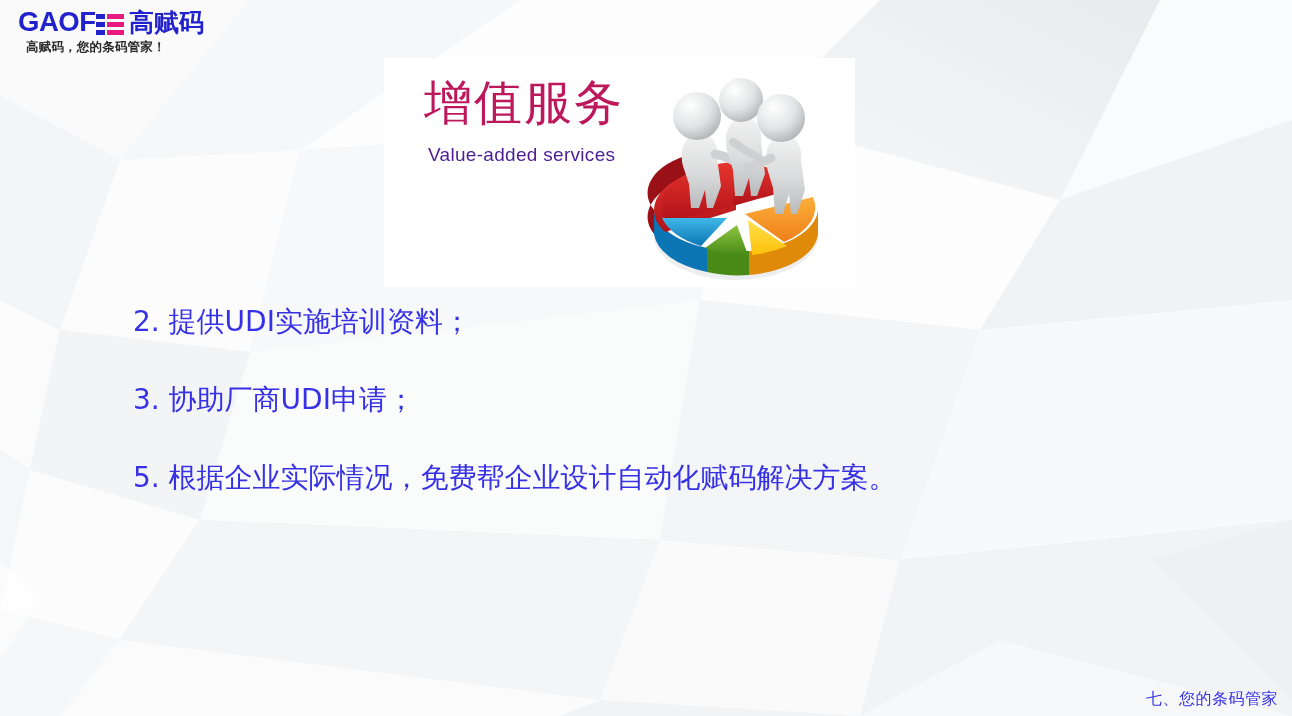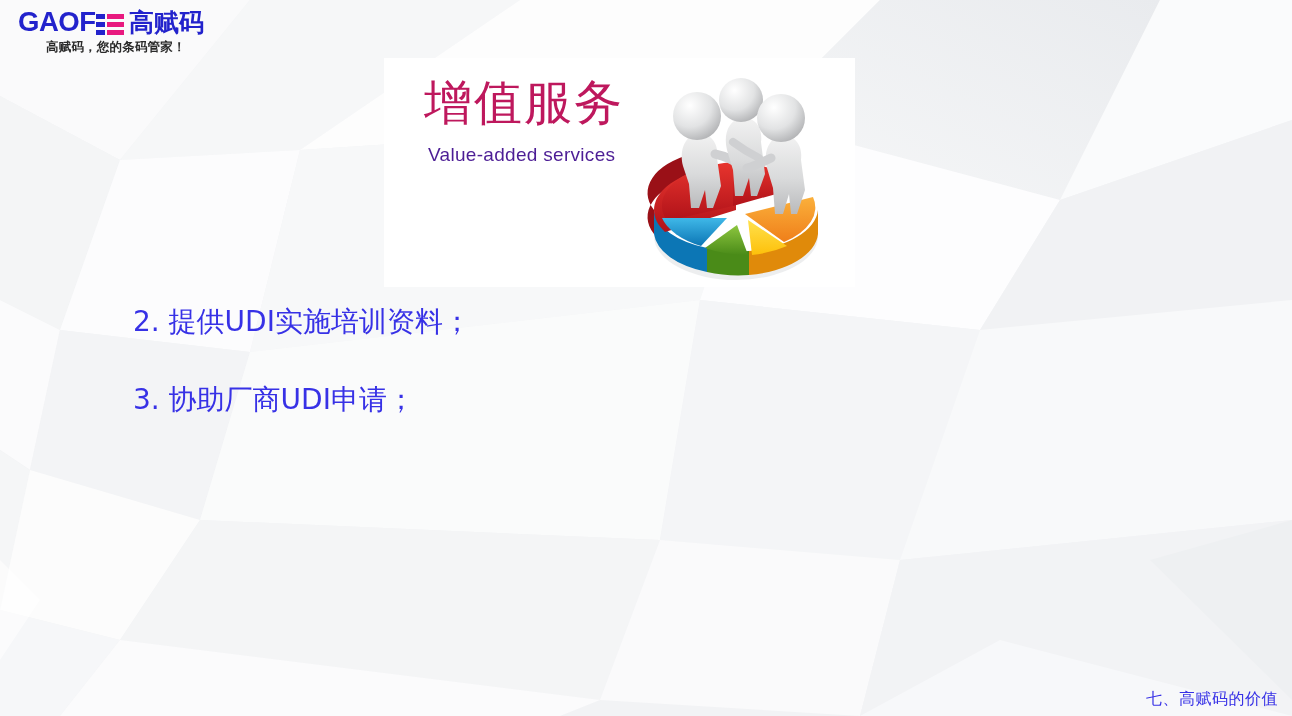--- a/index.html
+++ b/index.html
@@ -83,21 +83,21 @@
     color: #2222cc;
     line-height: 27px;
     margin-left: 2px;
   }
   .logo-tag {
     font-family: "DejaVu Sans", "Liberation Sans", sans-serif;
     font-size: 12.5px;
     font-weight: bold;
     color: #2b2b2b;
     margin-top: 3px;
-    margin-left: 28px;
+    margin-left: 8px;
     letter-spacing: 0.2px;
     white-space: nowrap;
   }
 
   
   .banner {
     position: absolute;
     left: 384px;
     top: 58px;
     width: 471px;
@@ -316,17 +316,18 @@
         <path d="M146 110 C142 94 148 80 160 78 C174 76 182 88 180 102 L184 132 L176 156 L170 156 L168 136 L162 156 L154 156 L152 130 Z" fill="url(#figGrad)"></path>
         <path d="M150 100 C142 104 134 108 126 110" stroke="#cfd0d2" stroke-width="9" fill="none" stroke-linecap="round"></path>
         <circle cx="160" cy="60" r="24" fill="url(#headGrad)"></circle>
       </g>
     </svg>
   </div>
 
   <div class="bullets">
     <div class="bullet">2. 提供UDI实施培训资料；</div>
     <div class="bullet">3. 协助厂商UDI申请；</div>
+    <div class="bullet">5. 根据企业实际情况，免费帮企业设计自动化赋码解决方案。</div>
   </div>
 
-  <div class="footer">七、高赋码的价值</div>
+  <div class="footer">七、您的条码管家</div>
 
 </div>
 
 </body></html>

